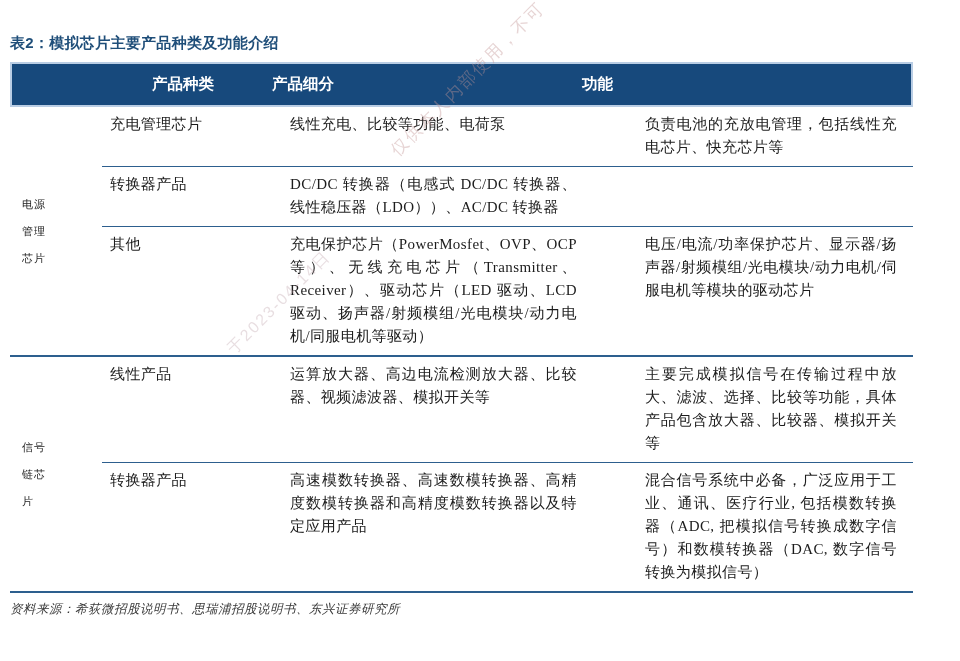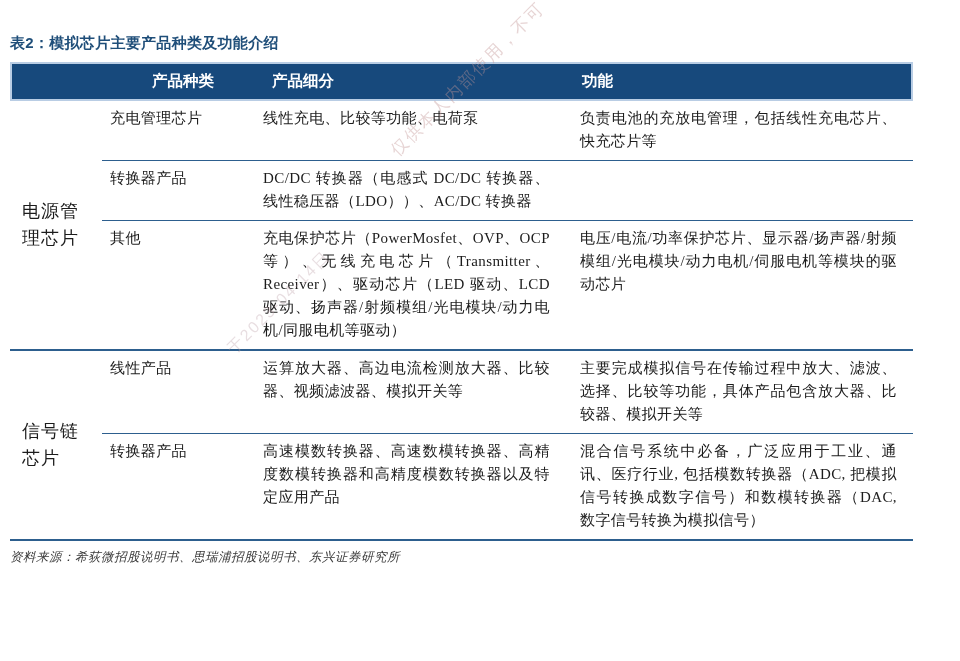--- a/index.html
+++ b/index.html
@@ -10,46 +10,47 @@
   }
   .page{position:absolute;left:10px;top:24px;width:903px;}
   .title{
     font-family:"Liberation Sans","DejaVu Sans",sans-serif;
     font-weight:bold;font-size:15px;color:#1f4e79;
     padding:10px 0 9px 0;letter-spacing:.3px;
   }
   .tbl{width:903px;background:#fff;position:relative;}
   .thead{
     display:grid;grid-template-columns:92px 158px 312px auto;
-    background:#17497c;color:#ffffff;height:39px;align-items:center;
+    background:#17497c;color:#ffffff;height:45px;align-items:center;
     font-family:"Liberation Sans","DejaVu Sans",sans-serif;
     font-weight:bold;font-size:15.5px;
     border:2px solid #b9cde4;box-sizing:border-box;
   }
   .thead .h1{text-align:center;}
   .thead .h2{padding-left:10px;}
   .thead .h3{padding-left:8px;}
   .group{display:grid;grid-template-columns:92px auto;}
   .group + .group{border-top:2.5px solid #2d5f8e;}
   .tbl-bottom{border-bottom:2.5px solid #2d5f8e;}
   .gcell{
     display:flex;align-items:center;padding-left:12px;
-    font-size:18px;letter-spacing:1px;line-height:27px;
+    font-size:11px;letter-spacing:1px;line-height:27px;
   }
   .gcell span{display:block;width:3.2em;}
   .rows{display:block;}
   .row{
     display:grid;grid-template-columns:158px 312px auto;
     padding:6px 0 7px 0;
+    gap:27px;
   }
   .row + .row{border-top:1.5px solid #2d5f8e;}
   .cell{font-size:15px;line-height:23px;letter-spacing:.4px;}
   .c-type{padding-left:8px;padding-right:10px;}
   .c-sub{padding-left:3px;padding-right:22px;text-align:justify;}
-  .c-func{padding-left:8px;padding-right:16px;text-align:justify;}
+  .c-func{padding-left:8px;padding-right:16px;text-align:justify;margin-left:11px;}
   .source{
     font-size:12.5px;font-style:italic;color:#3a3a3a;
     padding:8px 0 0 0;letter-spacing:.5px;
   }
   .wm{
     position:absolute;z-index:5;pointer-events:none;
     font-family:"Liberation Sans","DejaVu Sans",sans-serif;
     color:rgba(196,150,150,.40);font-size:17px;white-space:nowrap;
     transform:rotate(-45deg);transform-origin:left bottom;letter-spacing:2px;
   }

